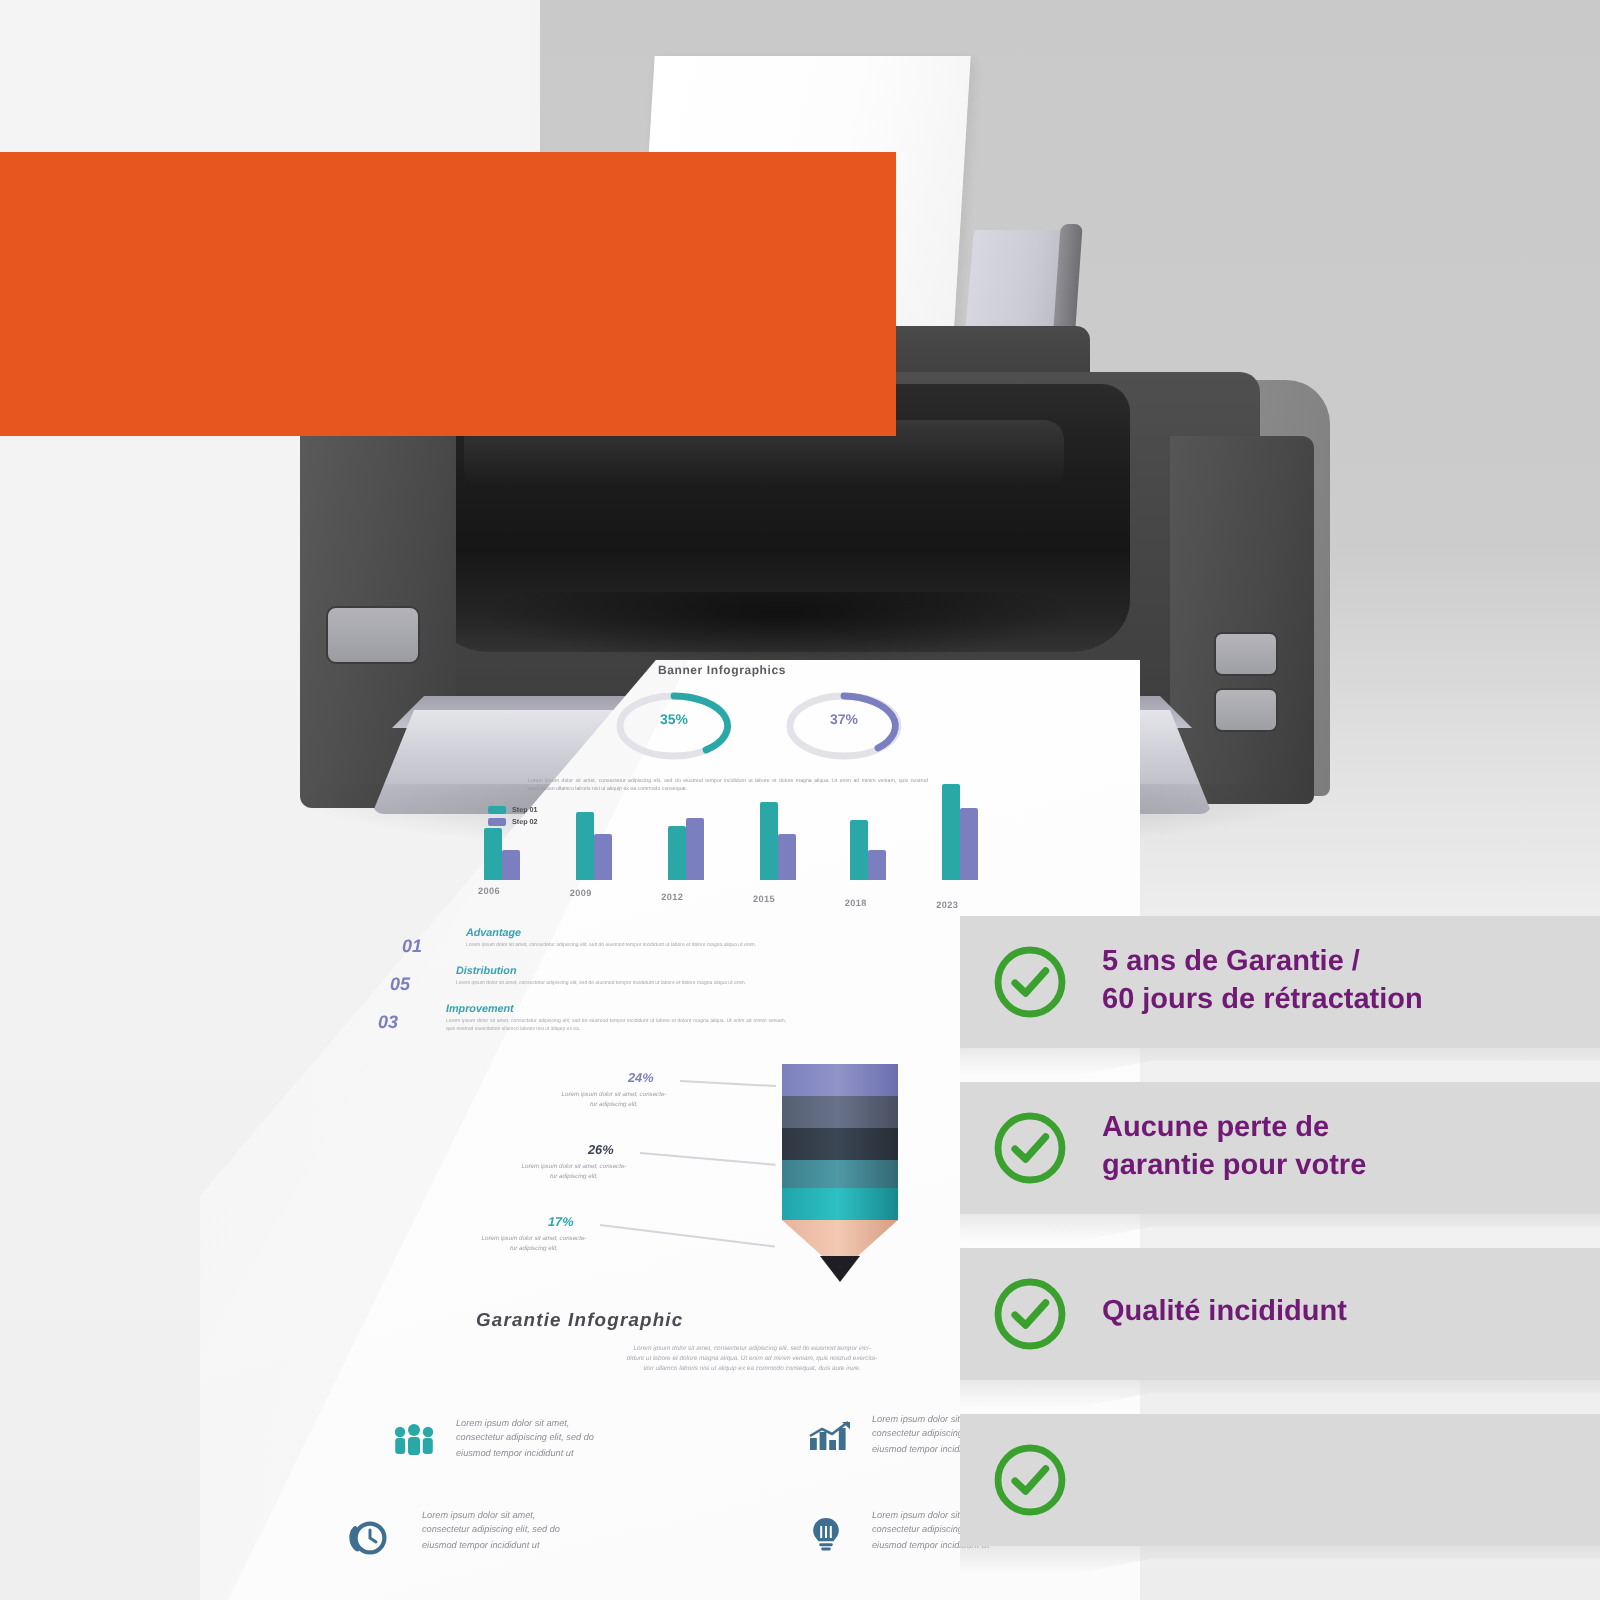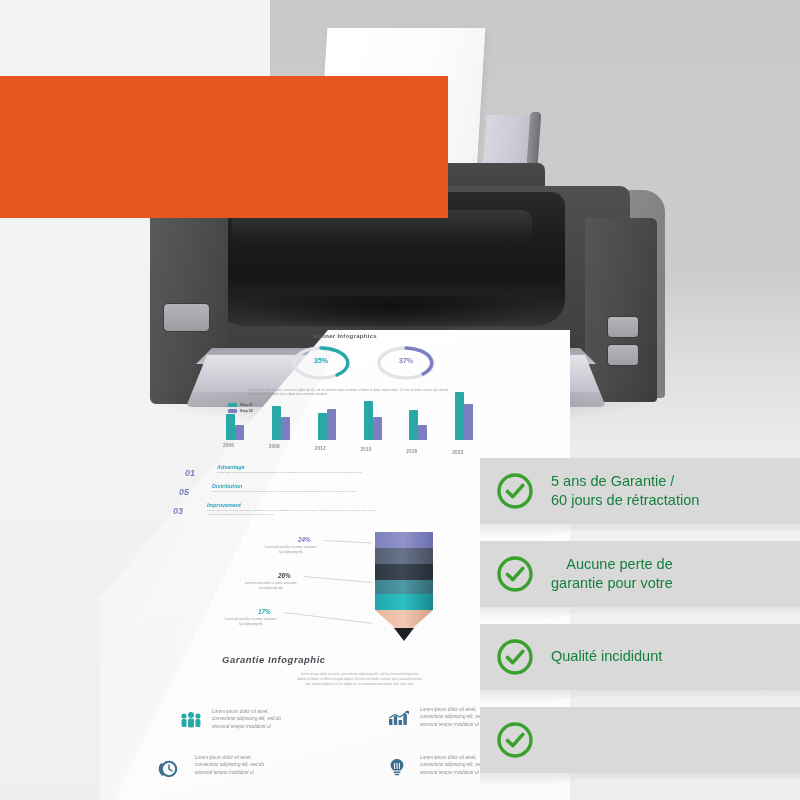--- a/index.html
+++ b/index.html
@@ -117,21 +117,21 @@
     position:absolute; left:100px; top:330px; width:470px; height:470px;
     background:linear-gradient(165deg,#ffffff 0%,#fdfdfd 40%,#fbfbfb 100%);
     clip-path:polygon(48.5% 0%, 100% 0%, 100% 100%, 0% 100%, 0% 57%);
     box-shadow:-3px 0 10px rgba(0,0,0,.05);
   }
   .paper-fold {
     position:absolute; left:100px; top:330px; width:470px; height:470px;
     clip-path:polygon(48.5% 0%, 52% 0%, 3% 100%, 0% 100%, 0% 57%);
     background:linear-gradient(120deg,rgba(0,0,0,.035),rgba(0,0,0,0));
   }
-  .paper-inner { position:absolute; left:100px; top:330px; width:470px; height:470px; }
+  .paper-inner { position:absolute; left:116px; top:330px; width:470px; height:470px; }
 
   
   .ig-title {
     position:absolute; left:170px; top:3px; width:150px;
     text-align:center; font-size:6px; font-weight:bold; color:#5b5b63;
     letter-spacing:.3px;
   }
   .donut { position:absolute; width:62px; height:38px; }
   .donut svg { width:100%; height:100%; }
   .donut-label {
@@ -188,21 +188,21 @@
     display:flex; align-items:center; gap:17px; padding-left:16px;
   }
   .fbox-tail {
     position:absolute; left:480px; width:320px; height:14px;
     background:linear-gradient(180deg,rgba(216,216,216,.55),rgba(216,216,216,0));
     clip-path:polygon(0 0, 100% 0, 100% 45%, 30% 45%, 18% 100%, 0 100%);
   }
   .check-wrap { flex:0 0 auto; width:38px; height:38px; }
   .check-wrap svg { display:block; }
   .fbox-text {
-    font-size:14.5px; font-weight:normal; color:#15803d; line-height:1.34;
+    font-size:14.5px; font-weight:bold; color:#701a75; line-height:1.34;
     white-space:pre-line;
   }
 </style>
 </head>
 <body>
 
 <div id="stage">
 
   <div class="bg-top"></div>
   <div class="bg-left-white"></div>
@@ -382,21 +382,21 @@
         <div class="check-wrap">
           <svg width="38" height="38" viewBox="0 0 38 38">
             <circle cx="19" cy="19" r="16" fill="none" stroke="#3aa02e" stroke-width="3.4"></circle>
             <path d="M11.5 19.5 L16.8 24.6 L26.8 13.4" fill="none" stroke="#3aa02e" stroke-width="3.6" stroke-linecap="round" stroke-linejoin="round"></path>
           </svg>
         </div>
         <div class="fbox-text">5 ans de Garantie /
 60 jours de rétractation</div>
       </div>
       <div class="fbox-tail" style="top: 607px;"></div>
-      <div class="fbox" style="top: 541px; background: rgb(217, 217, 217); text-align: right;">
+      <div class="fbox" style="top: 541px; background: rgb(217, 217, 217);">
         <div class="check-wrap">
           <svg width="38" height="38" viewBox="0 0 38 38">
             <circle cx="19" cy="19" r="16" fill="none" stroke="#3aa02e" stroke-width="3.4"></circle>
             <path d="M11.5 19.5 L16.8 24.6 L26.8 13.4" fill="none" stroke="#3aa02e" stroke-width="3.6" stroke-linecap="round" stroke-linejoin="round"></path>
           </svg>
         </div>
         <div class="fbox-text">Aucune perte de
 garantie pour votre</div>
       </div>
       <div class="fbox-tail" style="top: 690px;"></div>

